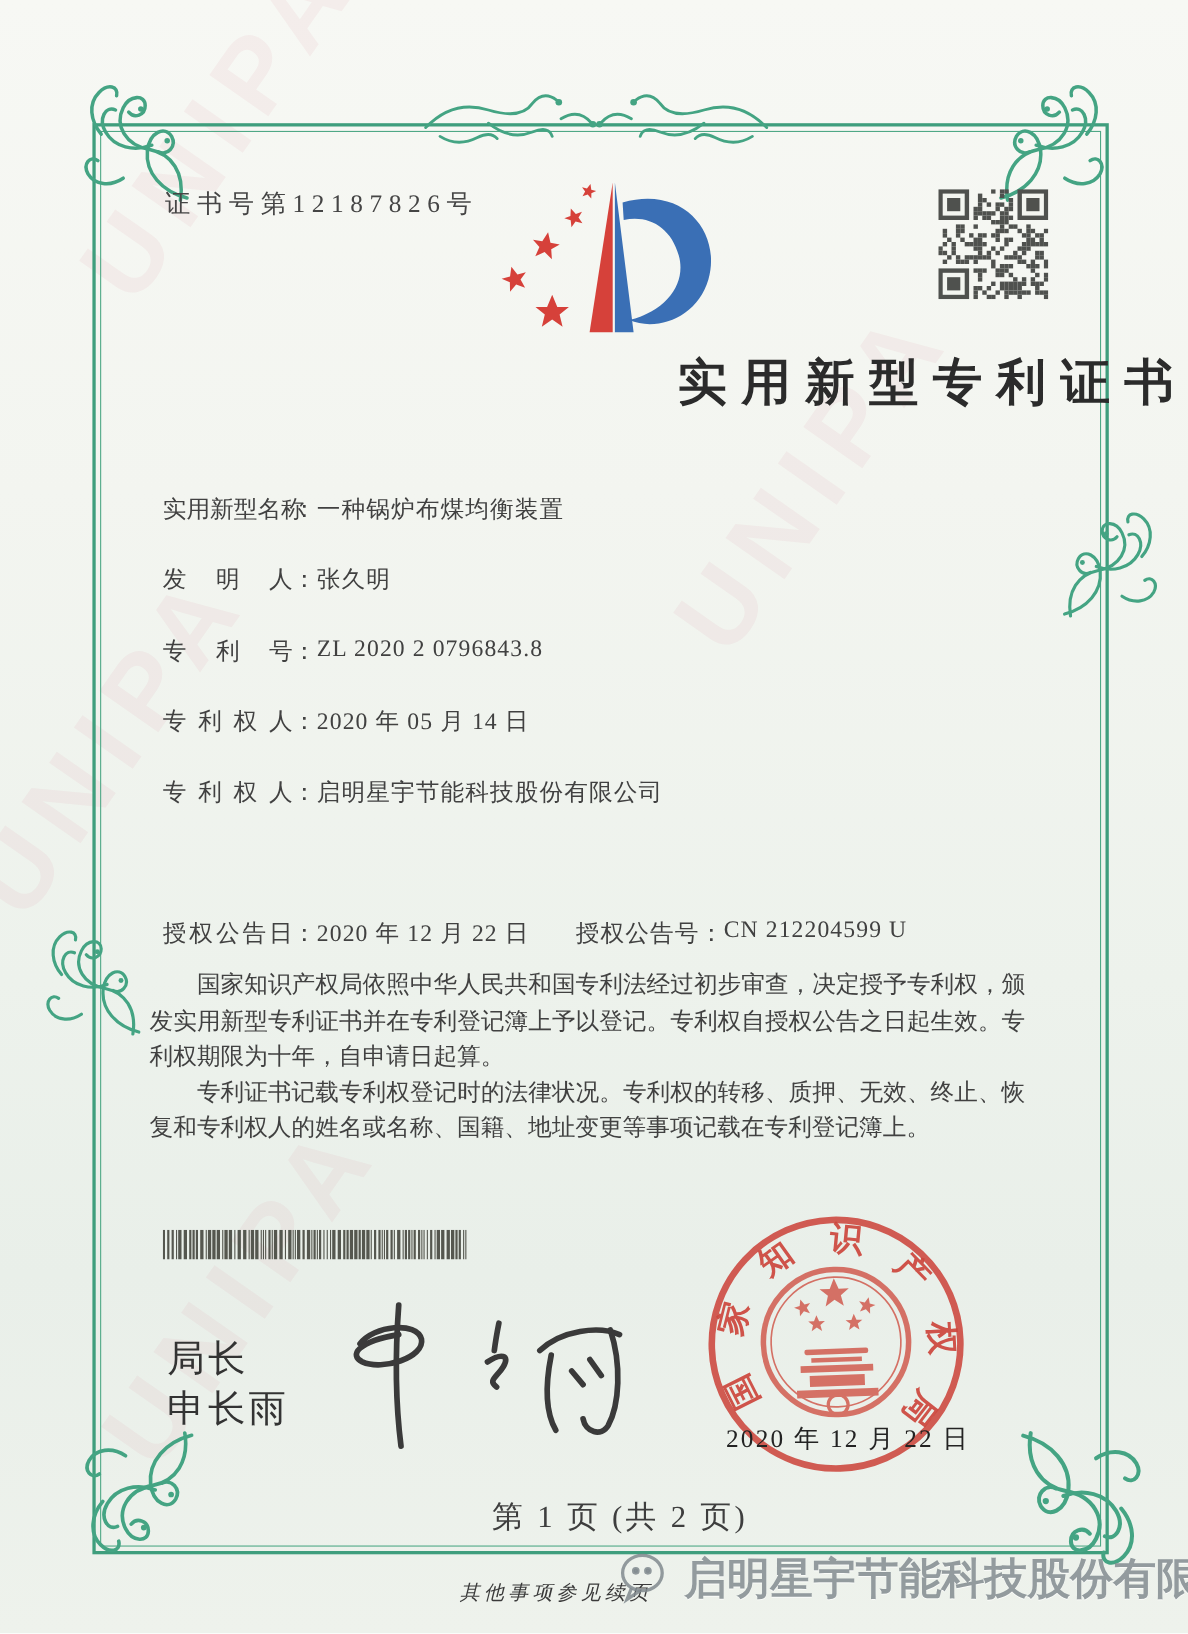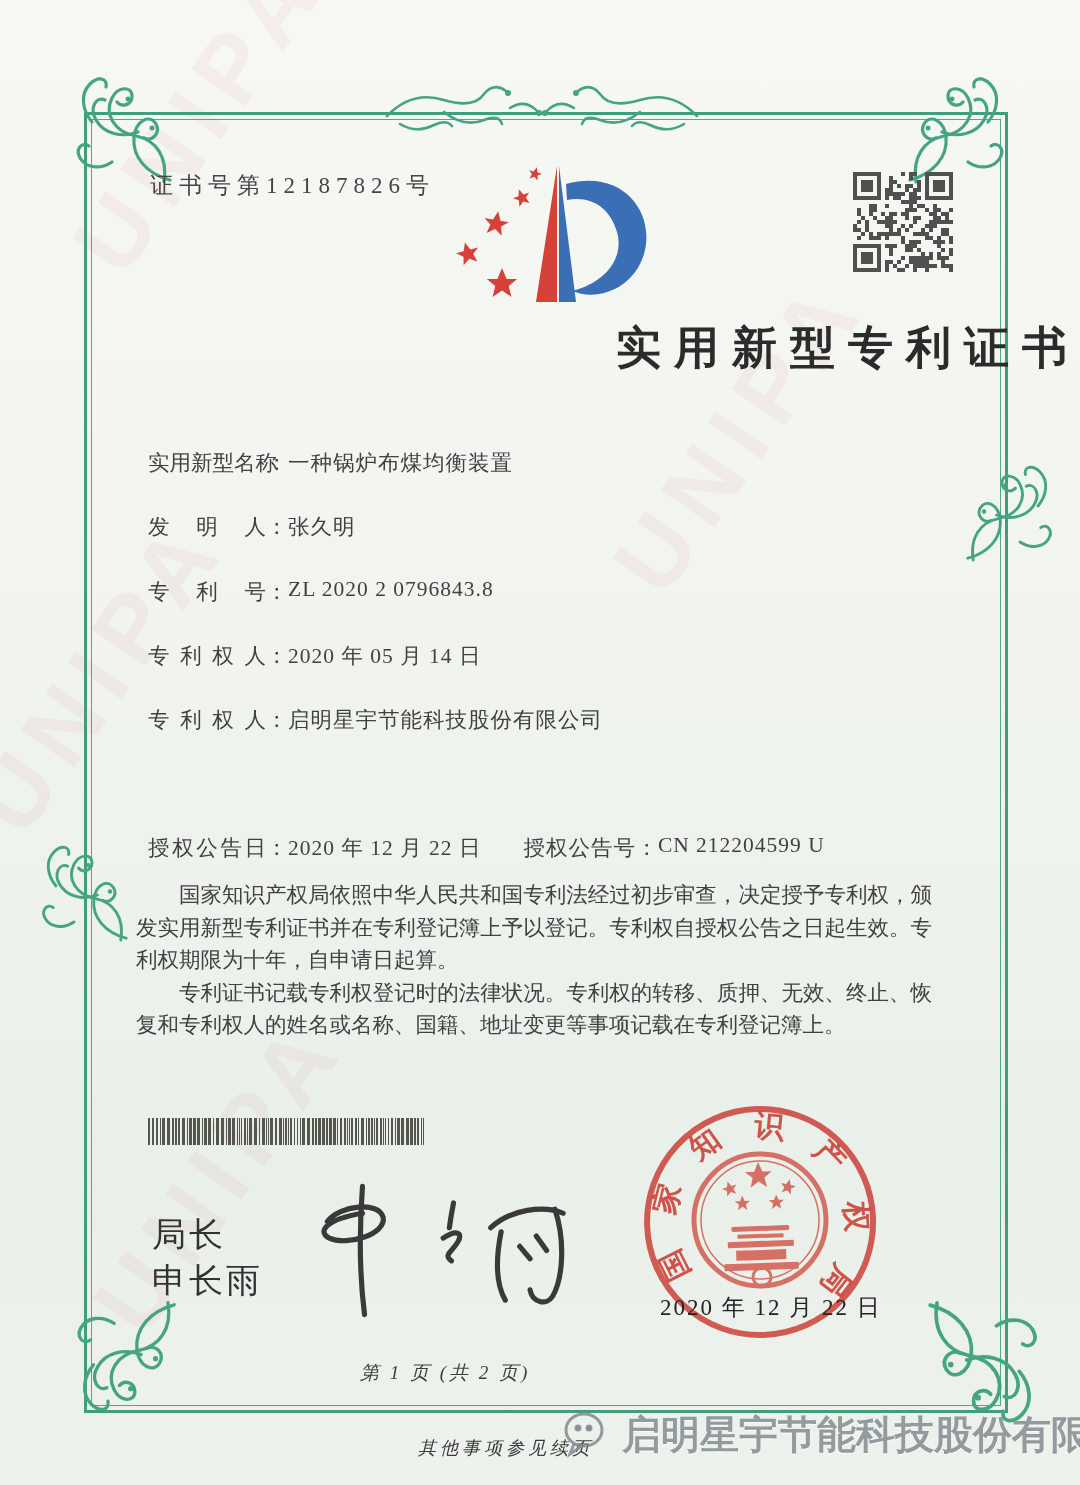--- a/index.html
+++ b/index.html
@@ -51,22 +51,22 @@
   .barcode{ position:absolute; left:148px; top:1118px; width:278px; height:27px; }
   .director{ position:absolute; left:152px; font-size:34px; color:#333;
     font-family:"Liberation Sans","DejaVu Sans",sans-serif; letter-spacing:3px;}
   .signature{ position:absolute; left:288px; top:1178px; width:300px; height:145px;}
   .seal{ position:absolute; left:630px; top:1090px; width:260px; height:260px; transform:rotate(-2deg);}
   .seal-date{
     position:absolute; left:660px; top:1292px; width:210px; text-align:center;
     font-size:23px; color:#232323; letter-spacing:2px; white-space:nowrap;
   }
   .page-info{
-    position:absolute; left:360px; top:1360px; width:320px; text-align:left;
-    font-size:19px; color:#3e3e3e; letter-spacing:3px;font-style:italic;
+    position:absolute; left:360px; top:1360px; width:320px; text-align:right;
+    font-size:28px; color:#3e3e3e; letter-spacing:3px;
   }
   .cont-note{
     position:absolute; left:418px; top:1436px;
     font-size:18px; font-style:italic; color:#3a3a3a; letter-spacing:4px;
   }
   .company-wm{
     position:absolute; left:622px; top:1408px; width:470px;
     font-size:39px; font-weight:bold; letter-spacing:0px; white-space:nowrap;
     color:rgba(128,138,142,0.85); text-shadow:0 1px 0 rgba(255,255,255,.7);
     font-family:"Liberation Sans","DejaVu Sans",sans-serif;

